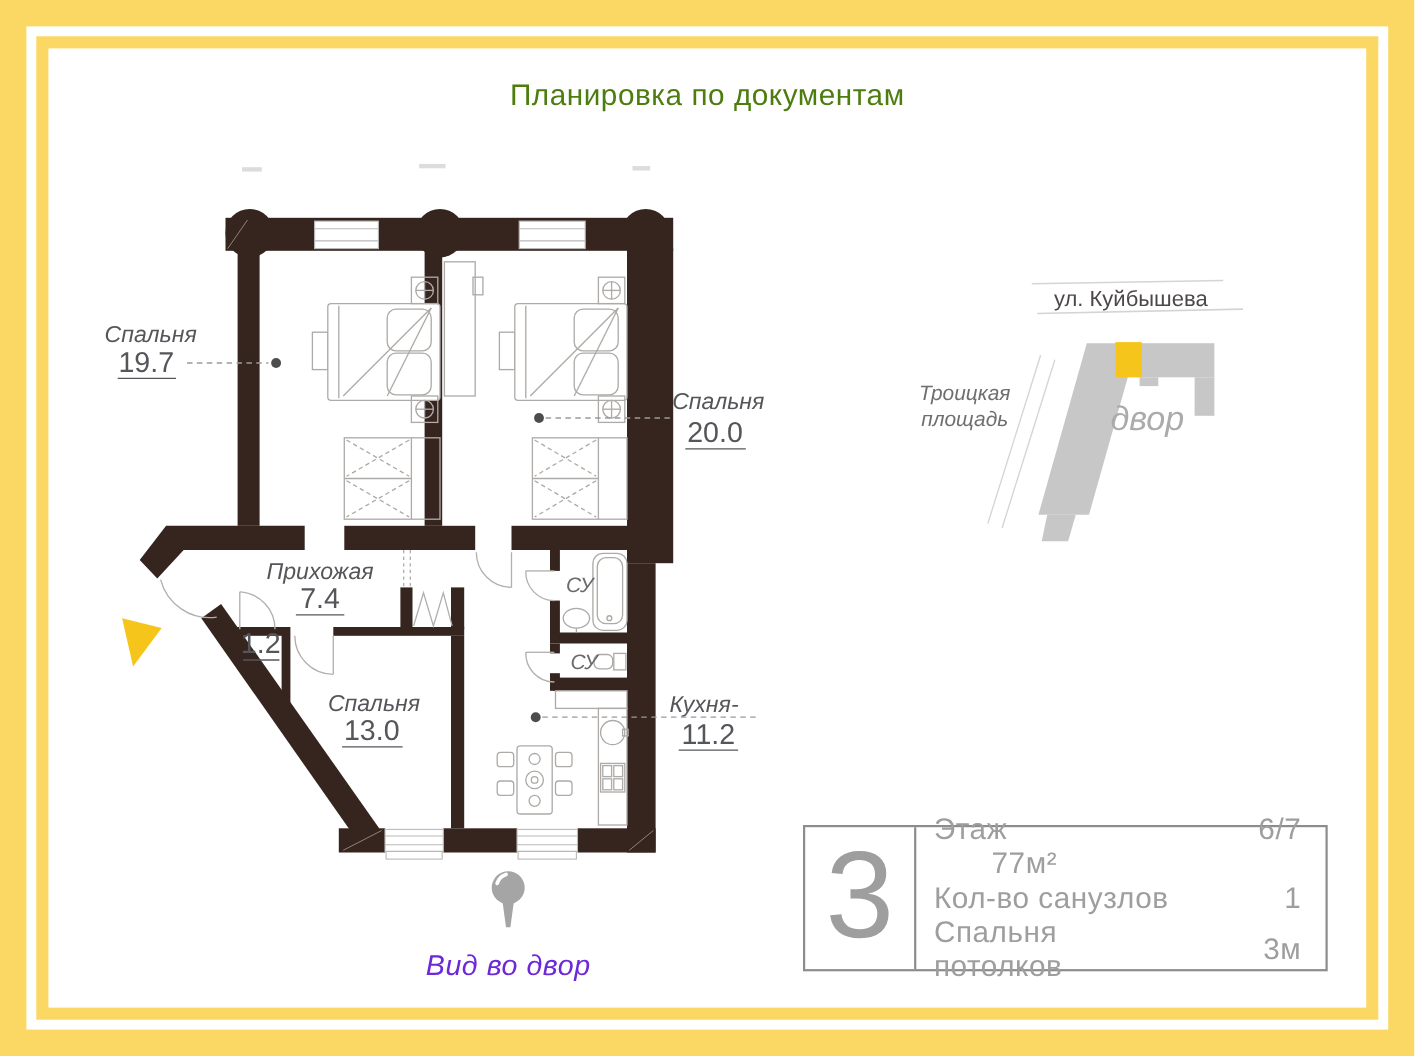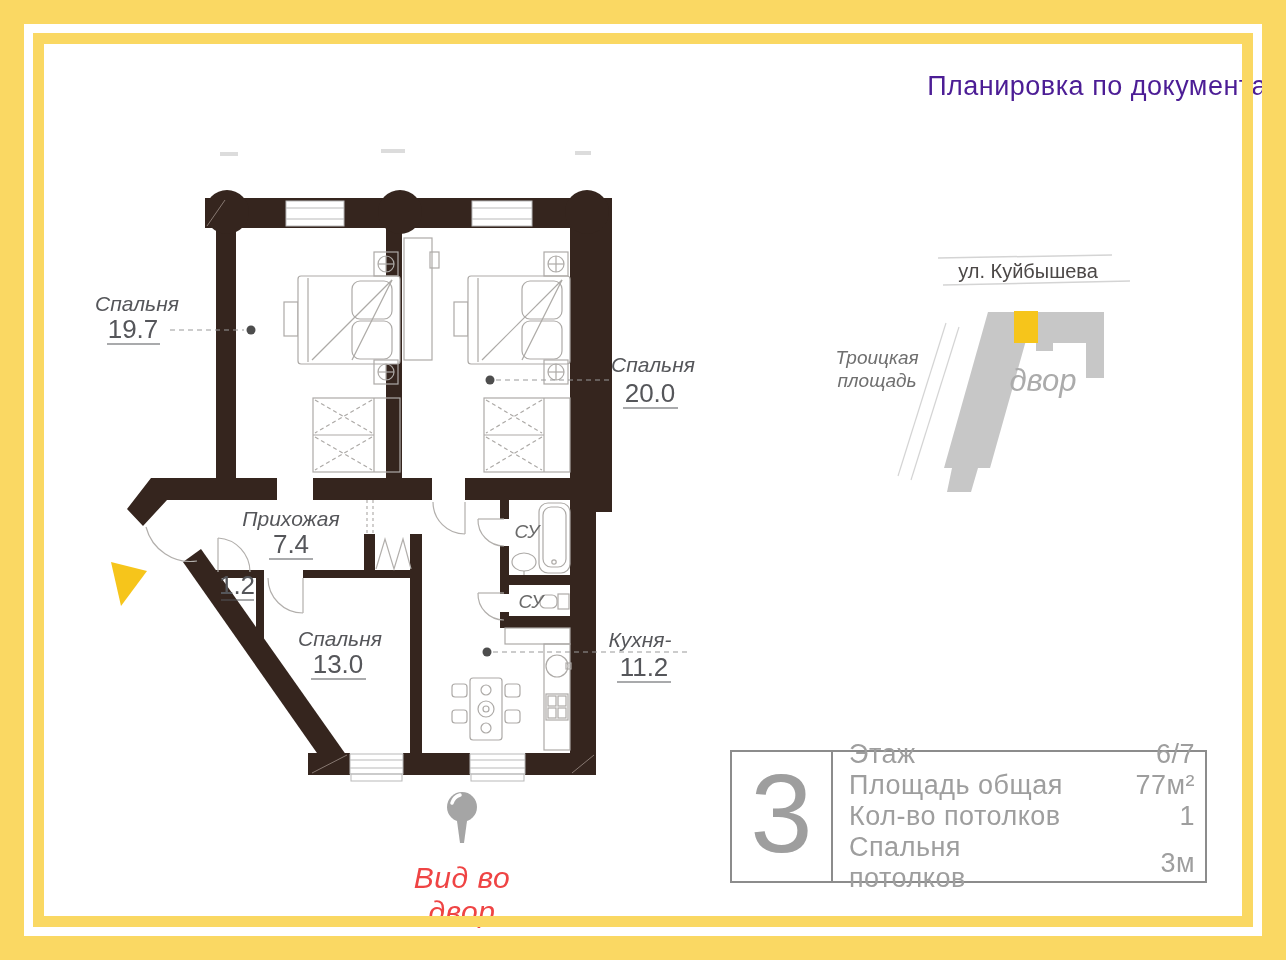--- a/index.html
+++ b/index.html
@@ -3,39 +3,39 @@
 <meta charset="utf-8">
 <style>
   html,body{margin:0;padding:0;background:#fff;}
   .page{
     position:relative;width:1286px;height:960px;background:#ffffff;
     font-family:"Liberation Sans",sans-serif;overflow:hidden;
   }
   .frame-outer{position:absolute;inset:0;border:24px solid #FAD863;pointer-events:none;z-index:5;}
   .frame-inner{position:absolute;inset:33px;border:11px solid #FAD863;pointer-events:none;z-index:5;}
   .title{
-    position:absolute;top:70px;left:0;width:100%;text-align:right;
-    color:#4c1d95;font-size:27px;line-height:33px;letter-spacing:.5px;z-index:2;
+    position:absolute;top:70px;left:0;width:100%;text-align:center;
+    color:#4d7c0f;font-size:27px;line-height:33px;letter-spacing:.5px;z-index:2;
   }
   .plan-svg{position:absolute;left:95px;top:140px;z-index:1;}
   .map-svg{position:absolute;left:820px;top:240px;z-index:1;}
   .info-panel{
     position:absolute;left:730px;top:750px;width:477px;height:133px;
     border:2px solid #8c8c8c;display:flex;box-sizing:border-box;color:#9e9e9e;z-index:2;background:#fff;
   }
   .info-rooms{
     width:101px;border-right:2px solid #8c8c8c;display:flex;align-items:center;justify-content:center;
     font-size:112px;font-weight:400;line-height:1;padding-bottom:6px;box-sizing:border-box;
   }
-  .info-rows{flex:1;display:flex;flex-direction:column;justify-content:center;padding:4px 10px 4px 16px;}
+  .info-rows{flex:1;display:flex;flex-direction:column;justify-content:center;padding:4px 22px 4px 16px;}
   .info-row{display:flex;align-items:center;font-size:27px;line-height:31px;letter-spacing:.5px;}
   .info-label{flex:1;}
   .info-value{width:112px;text-align:right;}
   .view-pin{position:absolute;left:377px;top:791px;width:170px;text-align:center;z-index:2;}
-  .view-pin .label{font-style:italic;color:#ef4444;font-size:30px;margin-top:2px;letter-spacing:.5px;}
+  .view-pin .label{font-style:italic;color:#6d28d9;font-size:26px;margin-top:2px;letter-spacing:.5px;}
 </style>
 </head>
 <body>
 
 <div class="page">
   <div class="frame-outer"></div>
   <div class="frame-inner"></div>
 
   <div class="title">
     <div>Планировка по документам</div>
@@ -312,25 +312,24 @@
   </svg>
 
   <div class="info-panel">
     <div class="info-rooms">3</div>
     <div class="info-rows">
       <div class="info-row">
         <span class="info-label">Этаж</span>
         <span class="info-value">6/7</span>
       </div>
       <div class="info-row">
-        <span class="info-label">Площадь общая</span>
         <span class="info-value">77м²</span>
       </div>
       <div class="info-row">
-        <span class="info-label">Кол-во потолков</span>
+        <span class="info-label">Кол-во санузлов</span>
         <span class="info-value">1</span>
       </div>
       <div class="info-row">
         <span class="info-label">Спальня потолков</span>
         <span class="info-value">3м</span>
       </div>
     </div>
   </div>
 
   <div class="view-pin">

